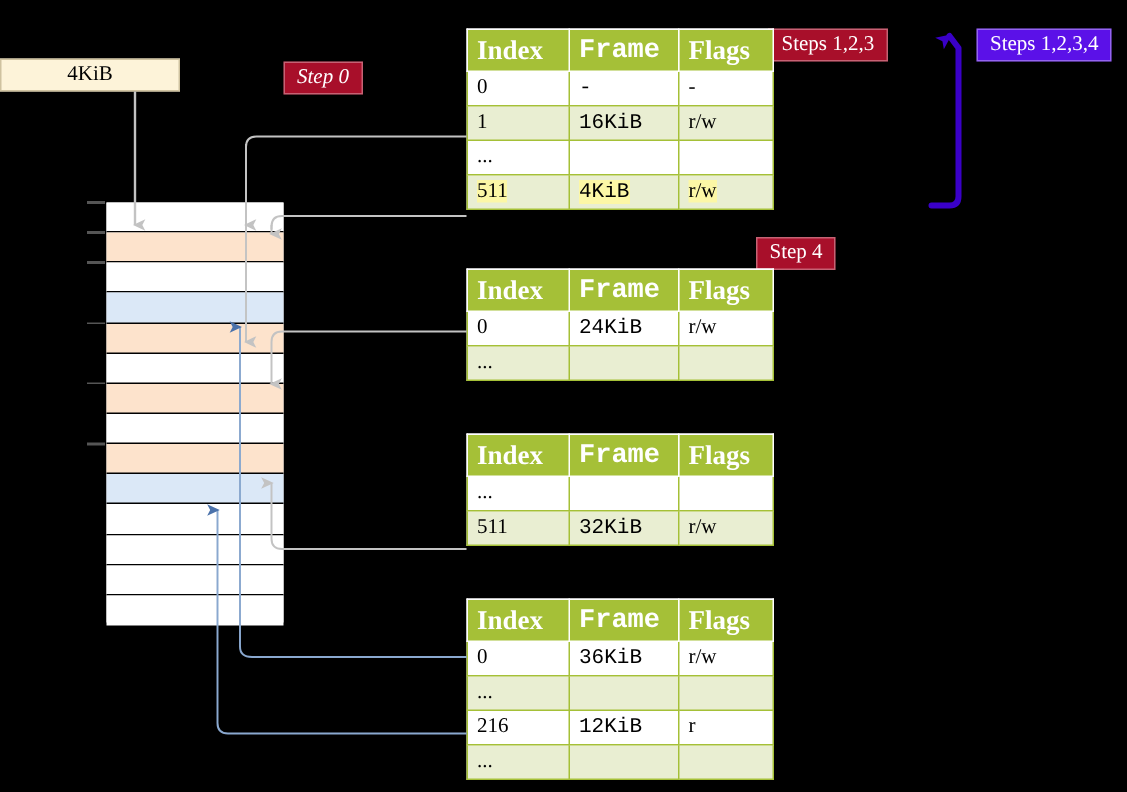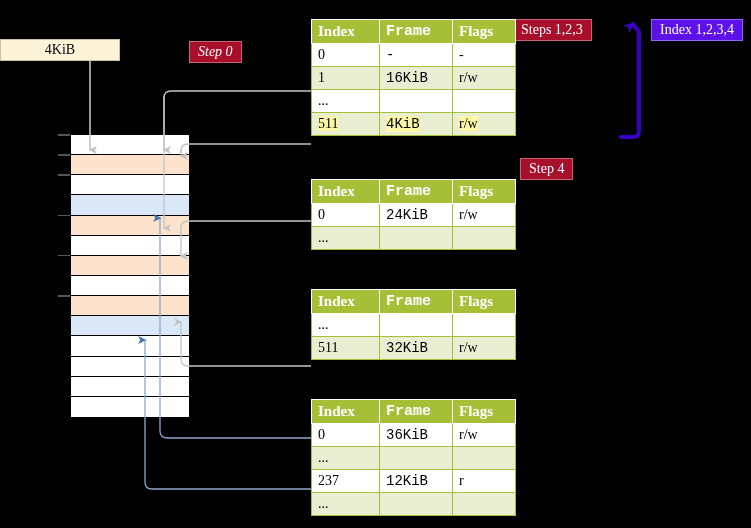--- a/index.html
+++ b/index.html
@@ -20,21 +20,21 @@
   .badge{
     display:inline-block;padding:2px 8px;font-size:14px;color:#ffffff;
     border:1px solid rgba(255,255,255,.35);line-height:16px;white-space:nowrap;
   }
   .badge-red{background:#a80f2a;}
   .badge-blue{background:#5b11e8;}
 
   #step0{left:189px;top:41px;font-style:italic;}
   #steps123{left:512px;top:19px;}
   #steps1234{left:651px;top:19px;}
-  #step4{left:520px;top:158px;}
+  #step4{left:504px;top:158px;}
 
   
   #mem-grid{
     left:70px;top:134px;width:120px;height:282px;
     border:1.5px solid #000;box-sizing:border-box;
     background:#fff;
   }
   #mem-grid .mrow{
     width:100%;box-sizing:border-box;
     border-bottom:1.5px solid #000;
@@ -48,21 +48,21 @@
 
   
   .ptable{
     border-collapse:collapse;background:#fff;
     border:1px solid #b9b9b9;
     font-size:14px;color:#000;
   }
   .ptable th{
     background:#a5c037;color:#ffffff;font-weight:bold;
     text-align:left;padding:3px 6px;border:1px solid #ffffff;
-    font-size:15px;
+    font-size:18px;
   }
   .ptable td{
     padding:3px 6px;border:1px solid #a5c037;height:16px;
     vertical-align:top;white-space:nowrap;
   }
   .ptable tr.alt td{background:#e9eed2;}
   .hl{background:#fcf7a6;}
   .w-idx{width:55px;}
   .w-frm{width:60px;font-family:Liberation Mono, monospace;}
   .w-flg{width:50px;}
@@ -82,21 +82,21 @@
   <span>4KiB</span>
 </div>
 
 <div class="abs" id="step0">
   <span class="badge badge-red">Step 0</span>
 </div>
 <div class="abs" id="steps123">
   <span class="badge badge-red">Steps 1,2,3</span>
 </div>
 <div class="abs" id="steps1234">
-  <span class="badge badge-blue">Index 1,2,3,4</span>
+  <span class="badge badge-blue">Steps 1,2,3,4</span>
 </div>
 <div class="abs" id="step4">
   <span class="badge badge-red">Step 4</span>
 </div>
 
 <div class="abs" id="mem-grid">
     <div class="mrow c-white" style="height: 20.1429px;"></div>
     <div class="mrow c-peach" style="height: 20.1429px;"></div>
     <div class="mrow c-white" style="height: 20.1429px;"></div>
     <div class="mrow c-blue" style="height: 20.1429px;"></div>
@@ -213,21 +213,21 @@
           <td class="w-idx"><span>0</span></td>
           <td class="w-frm"><span>36KiB</span></td>
           <td class="w-flg"><span>r/w</span></td>
         </tr>
         <tr class="alt">
           <td class="w-idx"><span>...</span></td>
           <td class="w-frm">&nbsp;</td>
           <td class="w-flg">&nbsp;</td>
         </tr>
         <tr>
-          <td class="w-idx"><span>237</span></td>
+          <td class="w-idx"><span>216</span></td>
           <td class="w-frm"><span>12KiB</span></td>
           <td class="w-flg"><span>r</span></td>
         </tr>
         <tr class="alt">
           <td class="w-idx"><span>...</span></td>
           <td class="w-frm">&nbsp;</td>
           <td class="w-flg">&nbsp;</td>
         </tr>
       </tbody>
     </table>

